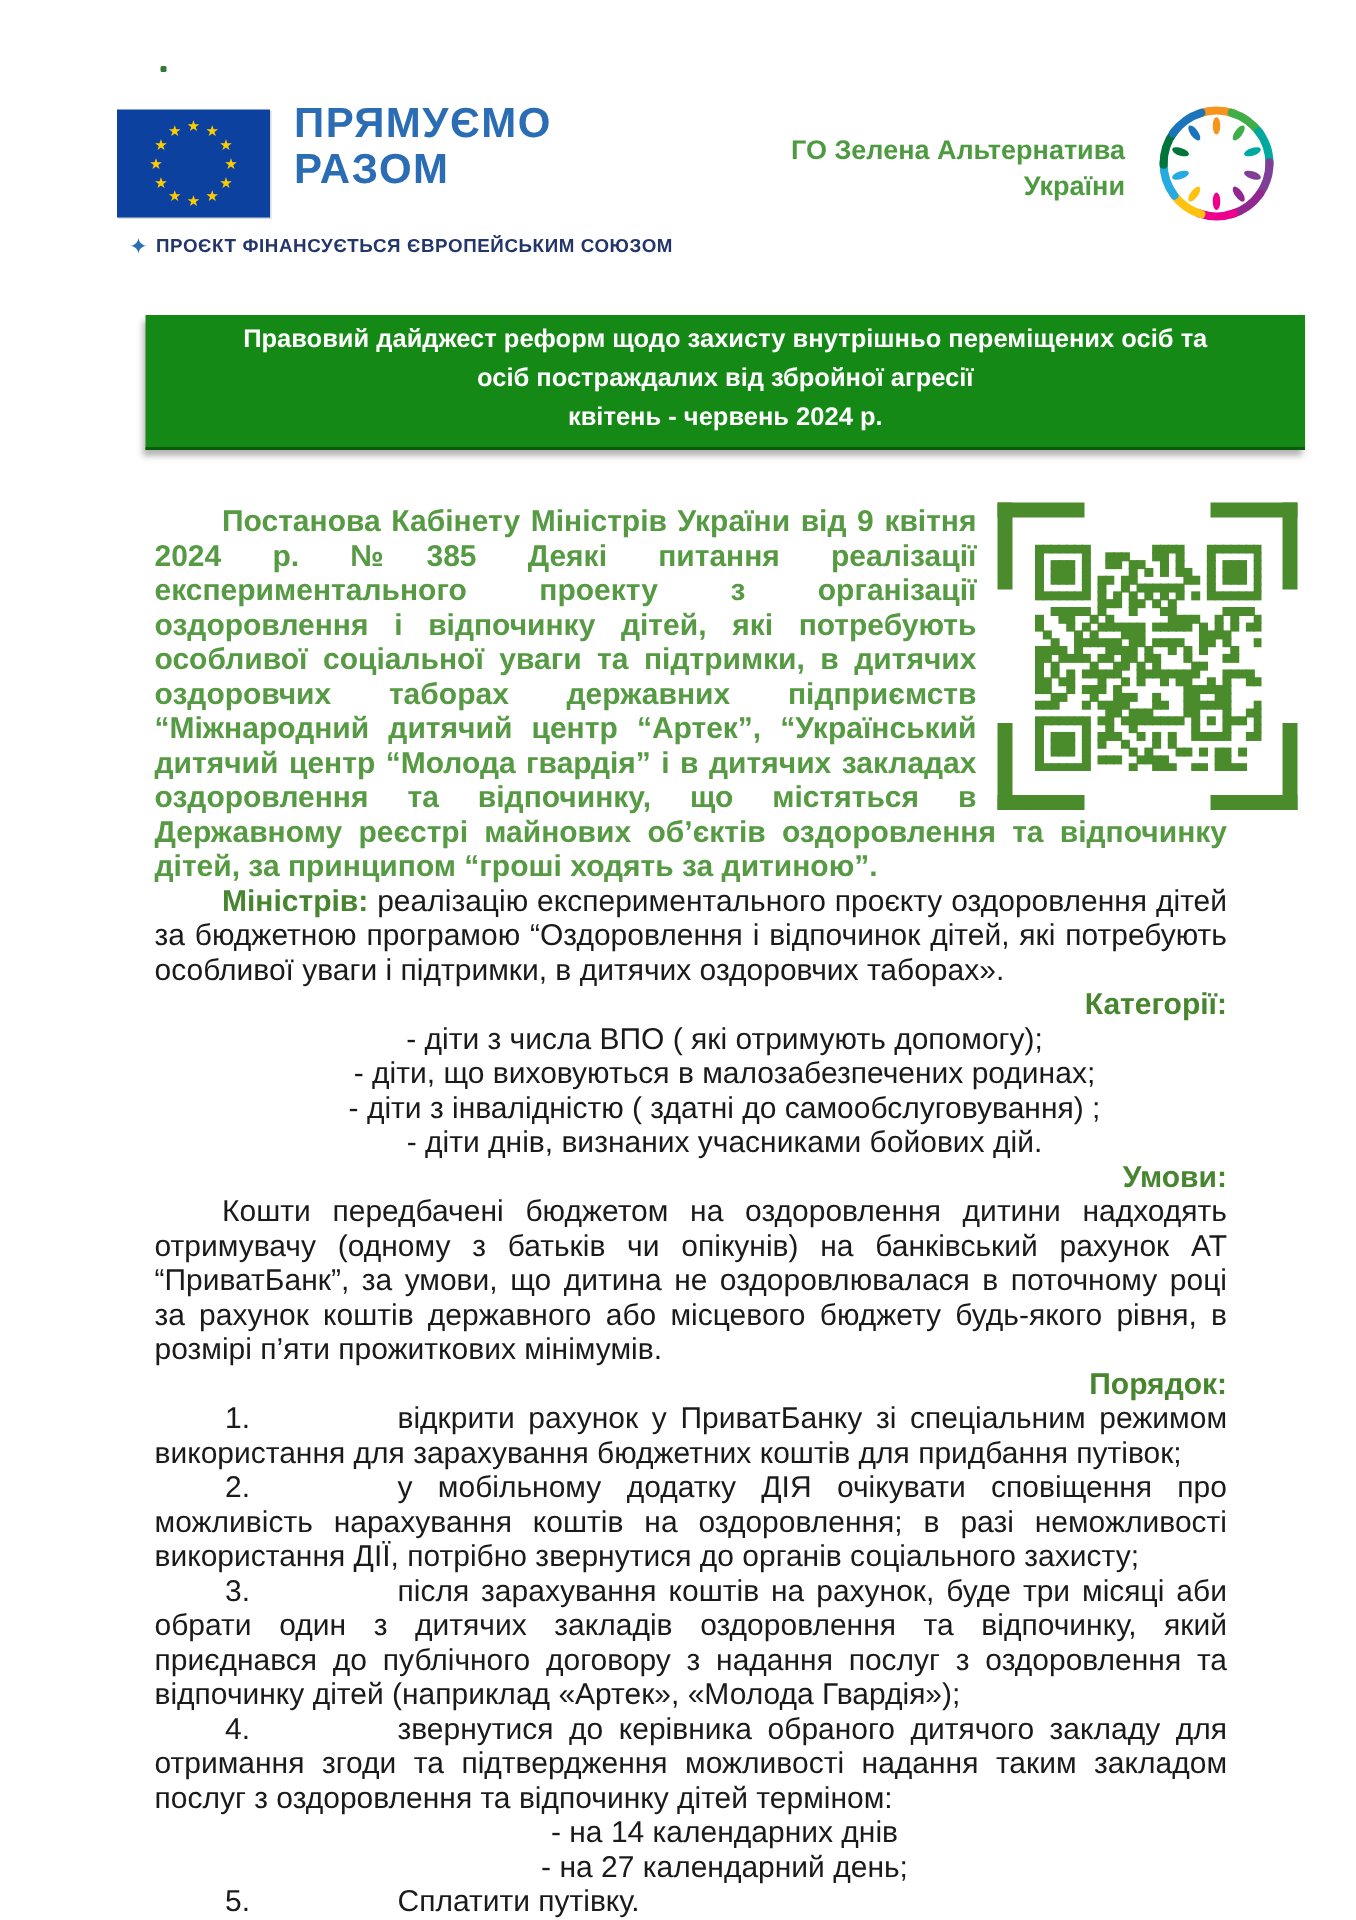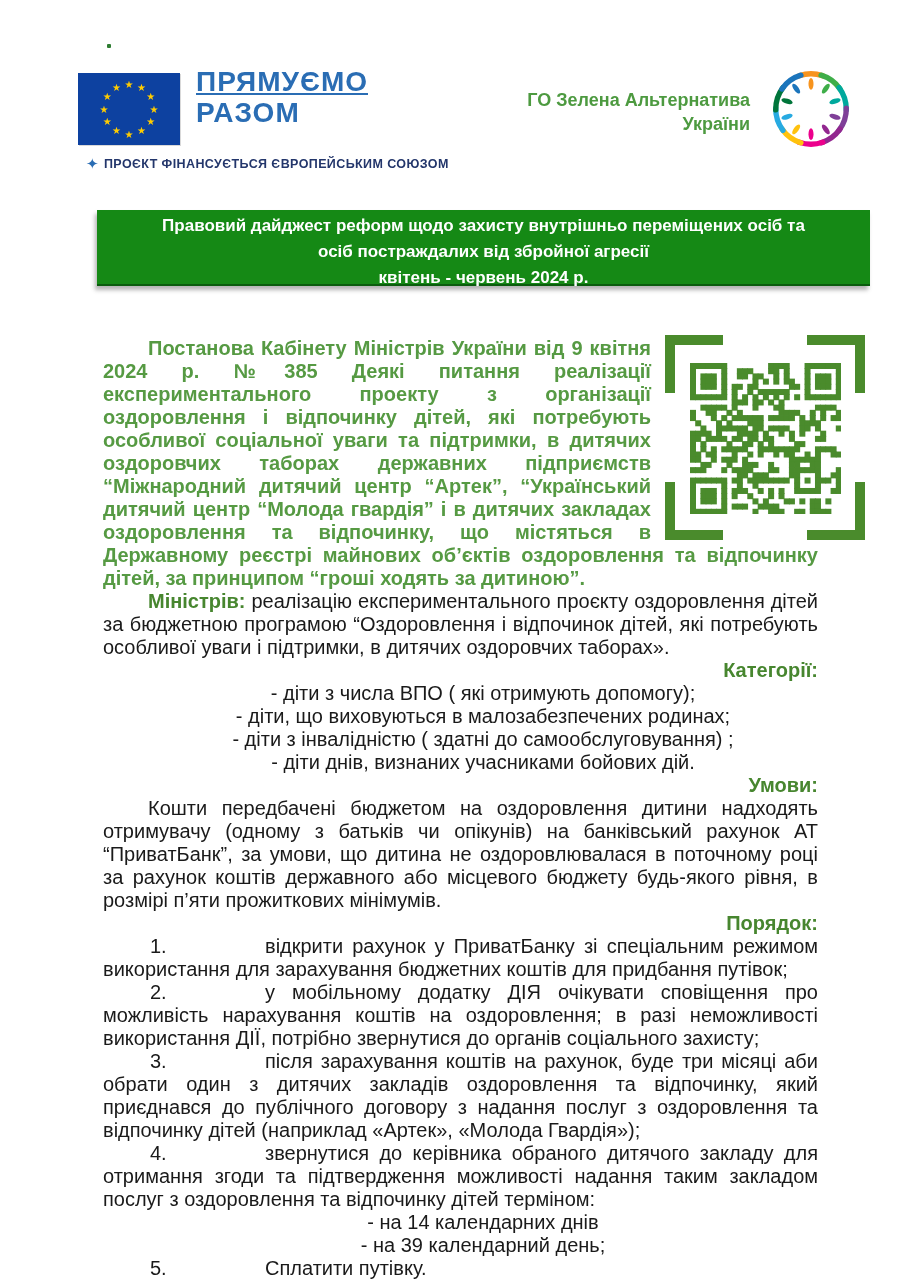--- a/index.html
+++ b/index.html
@@ -4,31 +4,31 @@
 <style>
   html,body{margin:0;padding:0;background:#ffffff;}
   .page{position:relative;width:904px;height:1280px;background:#ffffff;overflow:hidden;
         font-family:"Liberation Sans","DejaVu Sans",sans-serif;}
 
   .stray-dot{position:absolute;left:107px;top:44px;width:4px;height:4px;background:#2e7d32;border-radius:1px;}
 
   
   .eu-flag{position:absolute;left:78px;top:73px;width:102px;height:72px;background:#0d41a0;box-shadow:1px 1px 0 #d9d9d9;}
   .eu-title{position:absolute;left:196px;top:68px;color:#2a6db4;font-weight:bold;line-height:1;}
-  .eu-title .t1{font-size:28px;letter-spacing:1px;text-decoration:underline;}
+  .eu-title .t1{font-size:28px;letter-spacing:1px;}
   .eu-title .t2{font-size:28px;letter-spacing:1px;margin-top:3px;}
   .funding{position:absolute;left:86px;top:155px;font-size:12.5px;font-weight:bold;color:#23366b;letter-spacing:.4px;white-space:nowrap;}
   .funding .fstar{color:#2a6db4;font-size:15px;margin-right:5px;vertical-align:-1px;}
 
   
   .org-name{position:absolute;left:490px;top:88px;width:260px;text-align:right;color:#4d9a40;font-weight:bold;font-size:18px;line-height:24px;}
   .org-logo{position:absolute;left:766px;top:64px;width:90px;height:90px;}
 
   
-  .banner{position:absolute;left:97px;top:210px;width:773px;height:76px;background:#158915;
+  .banner{position:absolute;left:97px;top:210px;width:773px;height:90px;background:#158915;
           border-bottom:2px solid #0a5c0d;box-shadow:-2px 4px 4px rgba(90,90,90,.45);
           color:#ffffff;font-weight:bold;font-size:17px;line-height:26px;text-align:center;padding-top:3px;box-sizing:border-box;}
 
   
   .content{position:absolute;left:103px;top:337px;width:715px;font-size:20px;line-height:23px;
            color:#1a1a1a;text-align:justify;}
   .content p{margin:0;}
   .qr-frame{float:right;width:200px;height:205px;margin:-2px -47px 4px 14px;position:relative;}
   .qr-frame svg{position:absolute;left:25px;top:28px;}
   .corner{position:absolute;width:48px;height:48px;border:0 solid #4a8b2c;}
@@ -560,17 +560,17 @@
     <p class="para indent">Кошти передбачені бюджетом на оздоровлення дитини надходять отримувачу (одному з батьків чи опікунів) на банківський рахунок АТ “ПриватБанк”, за умови, що дитина не оздоровлювалася в поточному році за рахунок коштів державного або місцевого бюджету будь-якого рівня, в розмірі п’яти прожиткових мінімумів.</p>
 
     <p class="heading">Порядок:</p>
 
     <p class="step"><span class="stepnum">1.</span><span>відкрити рахунок у ПриватБанку зі спеціальним режимом використання для зарахування бюджетних коштів для придбання путівок;</span></p>
     <p class="step"><span class="stepnum">2.</span><span>у мобільному додатку ДІЯ очікувати сповіщення про можливість нарахування коштів на оздоровлення; в разі неможливості використання ДІЇ, потрібно звернутися до органів соціального захисту;</span></p>
     <p class="step"><span class="stepnum">3.</span><span>після зарахування коштів на рахунок, буде три місяці аби обрати один з дитячих закладів оздоровлення та відпочинку, який приєднався до публічного договору з надання послуг з оздоровлення та відпочинку дітей (наприклад «Артек», «Молода Гвардія»);</span></p>
     <p class="step"><span class="stepnum">4.</span><span>звернутися до керівника обраного дитячого закладу для отримання згоди та підтвердження можливості надання таким закладом послуг з оздоровлення та відпочинку дітей терміном:</span></p>
 
     <p class="item">- на 14 календарних днів</p>
-    <p class="item">- на 39 календарний день;</p>
+    <p class="item">- на 27 календарний день;</p>
 
     <p class="step"><span class="stepnum">5.</span><span>Сплатити путівку.</span></p>
   </div>
 </div>
 
 </body></html>

